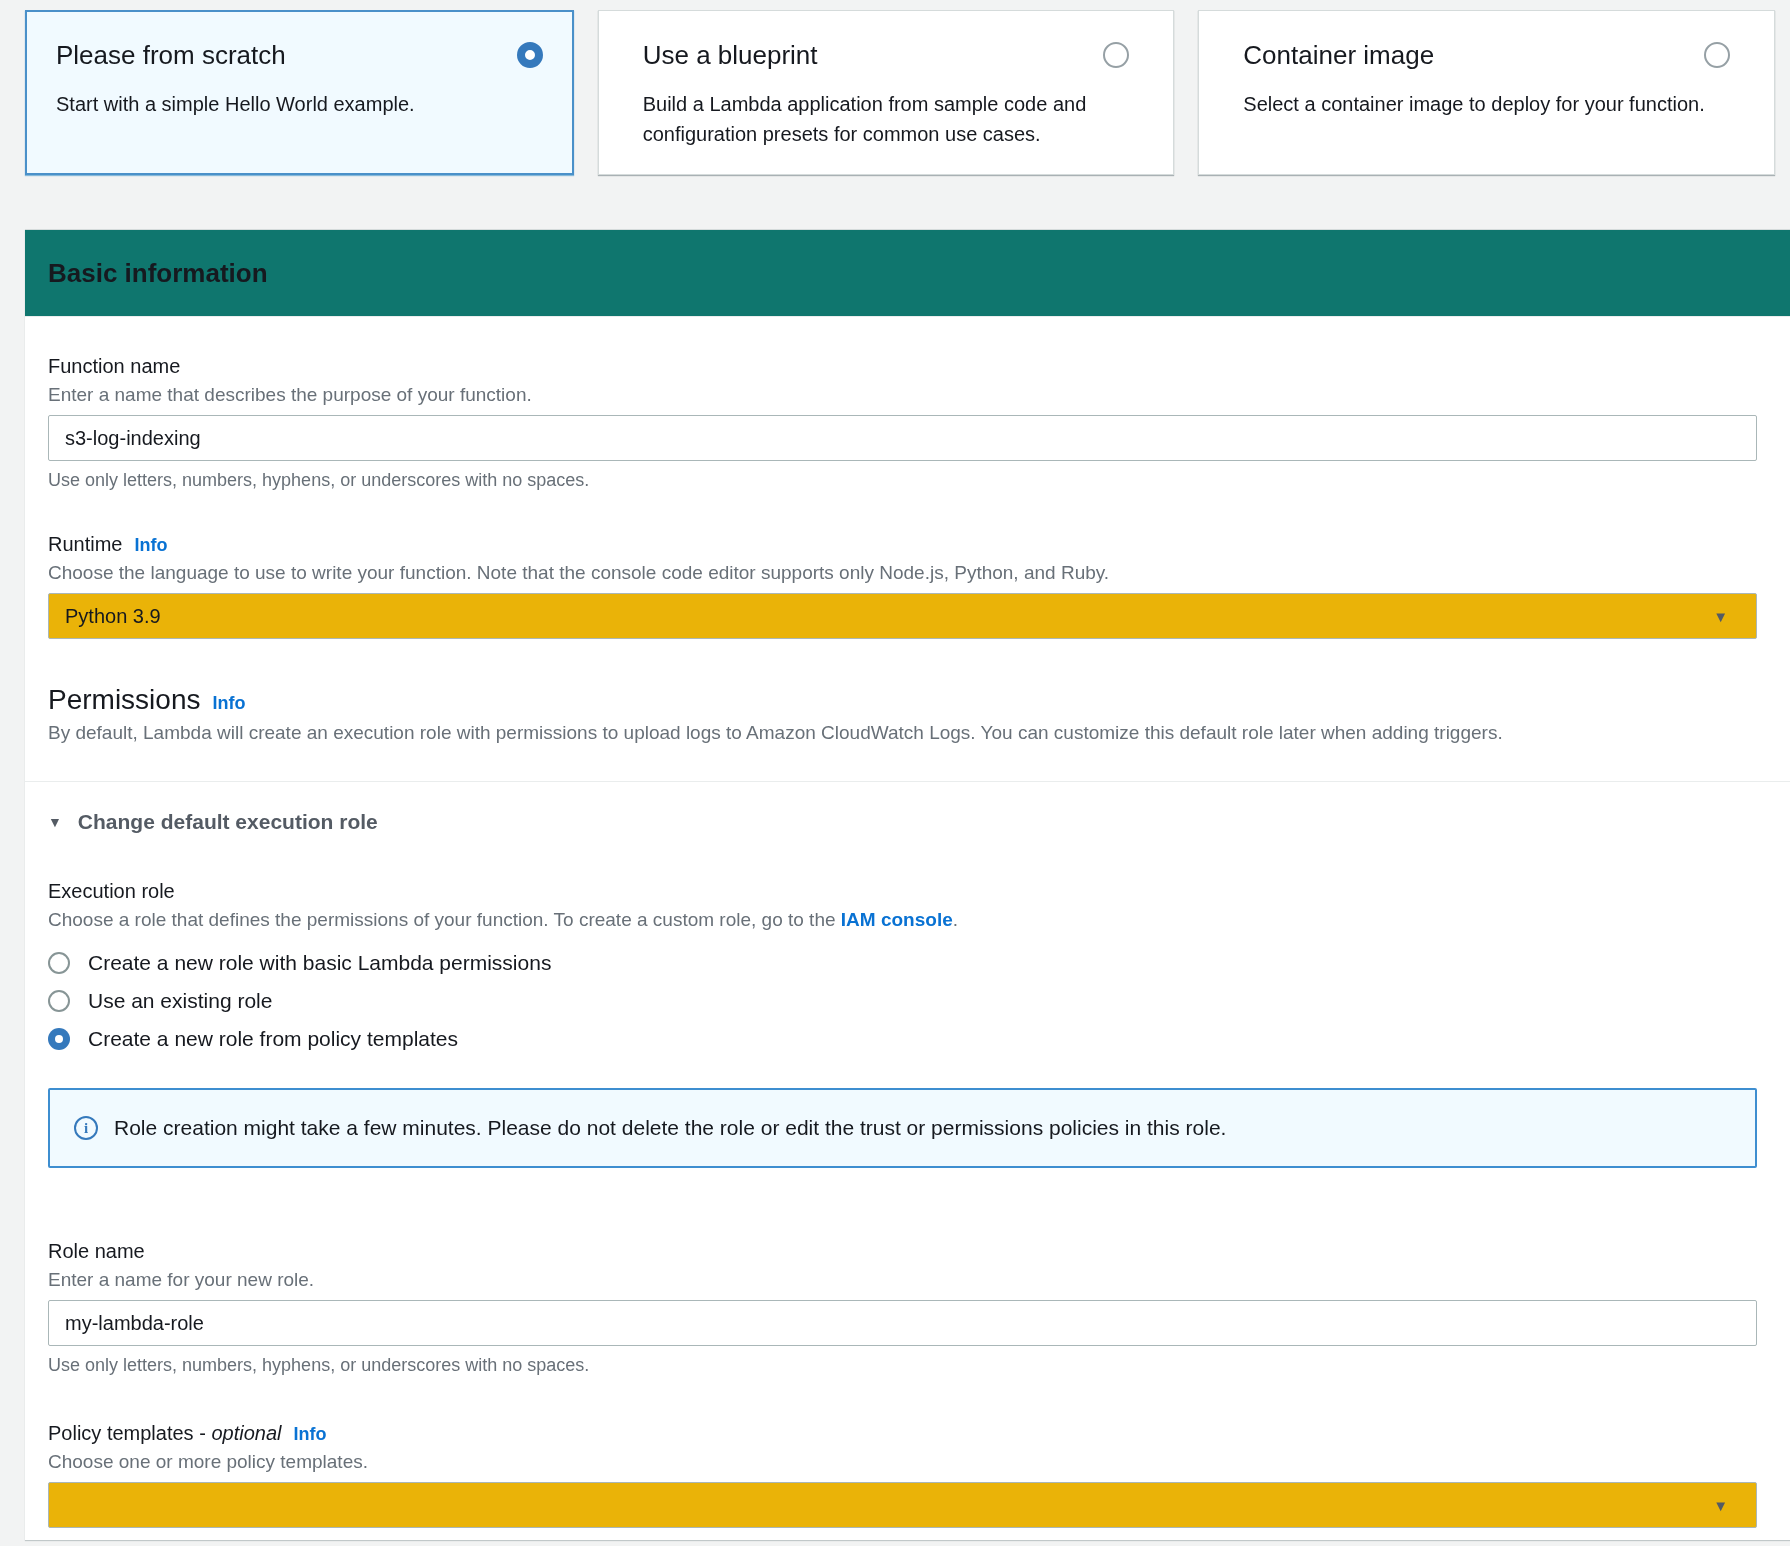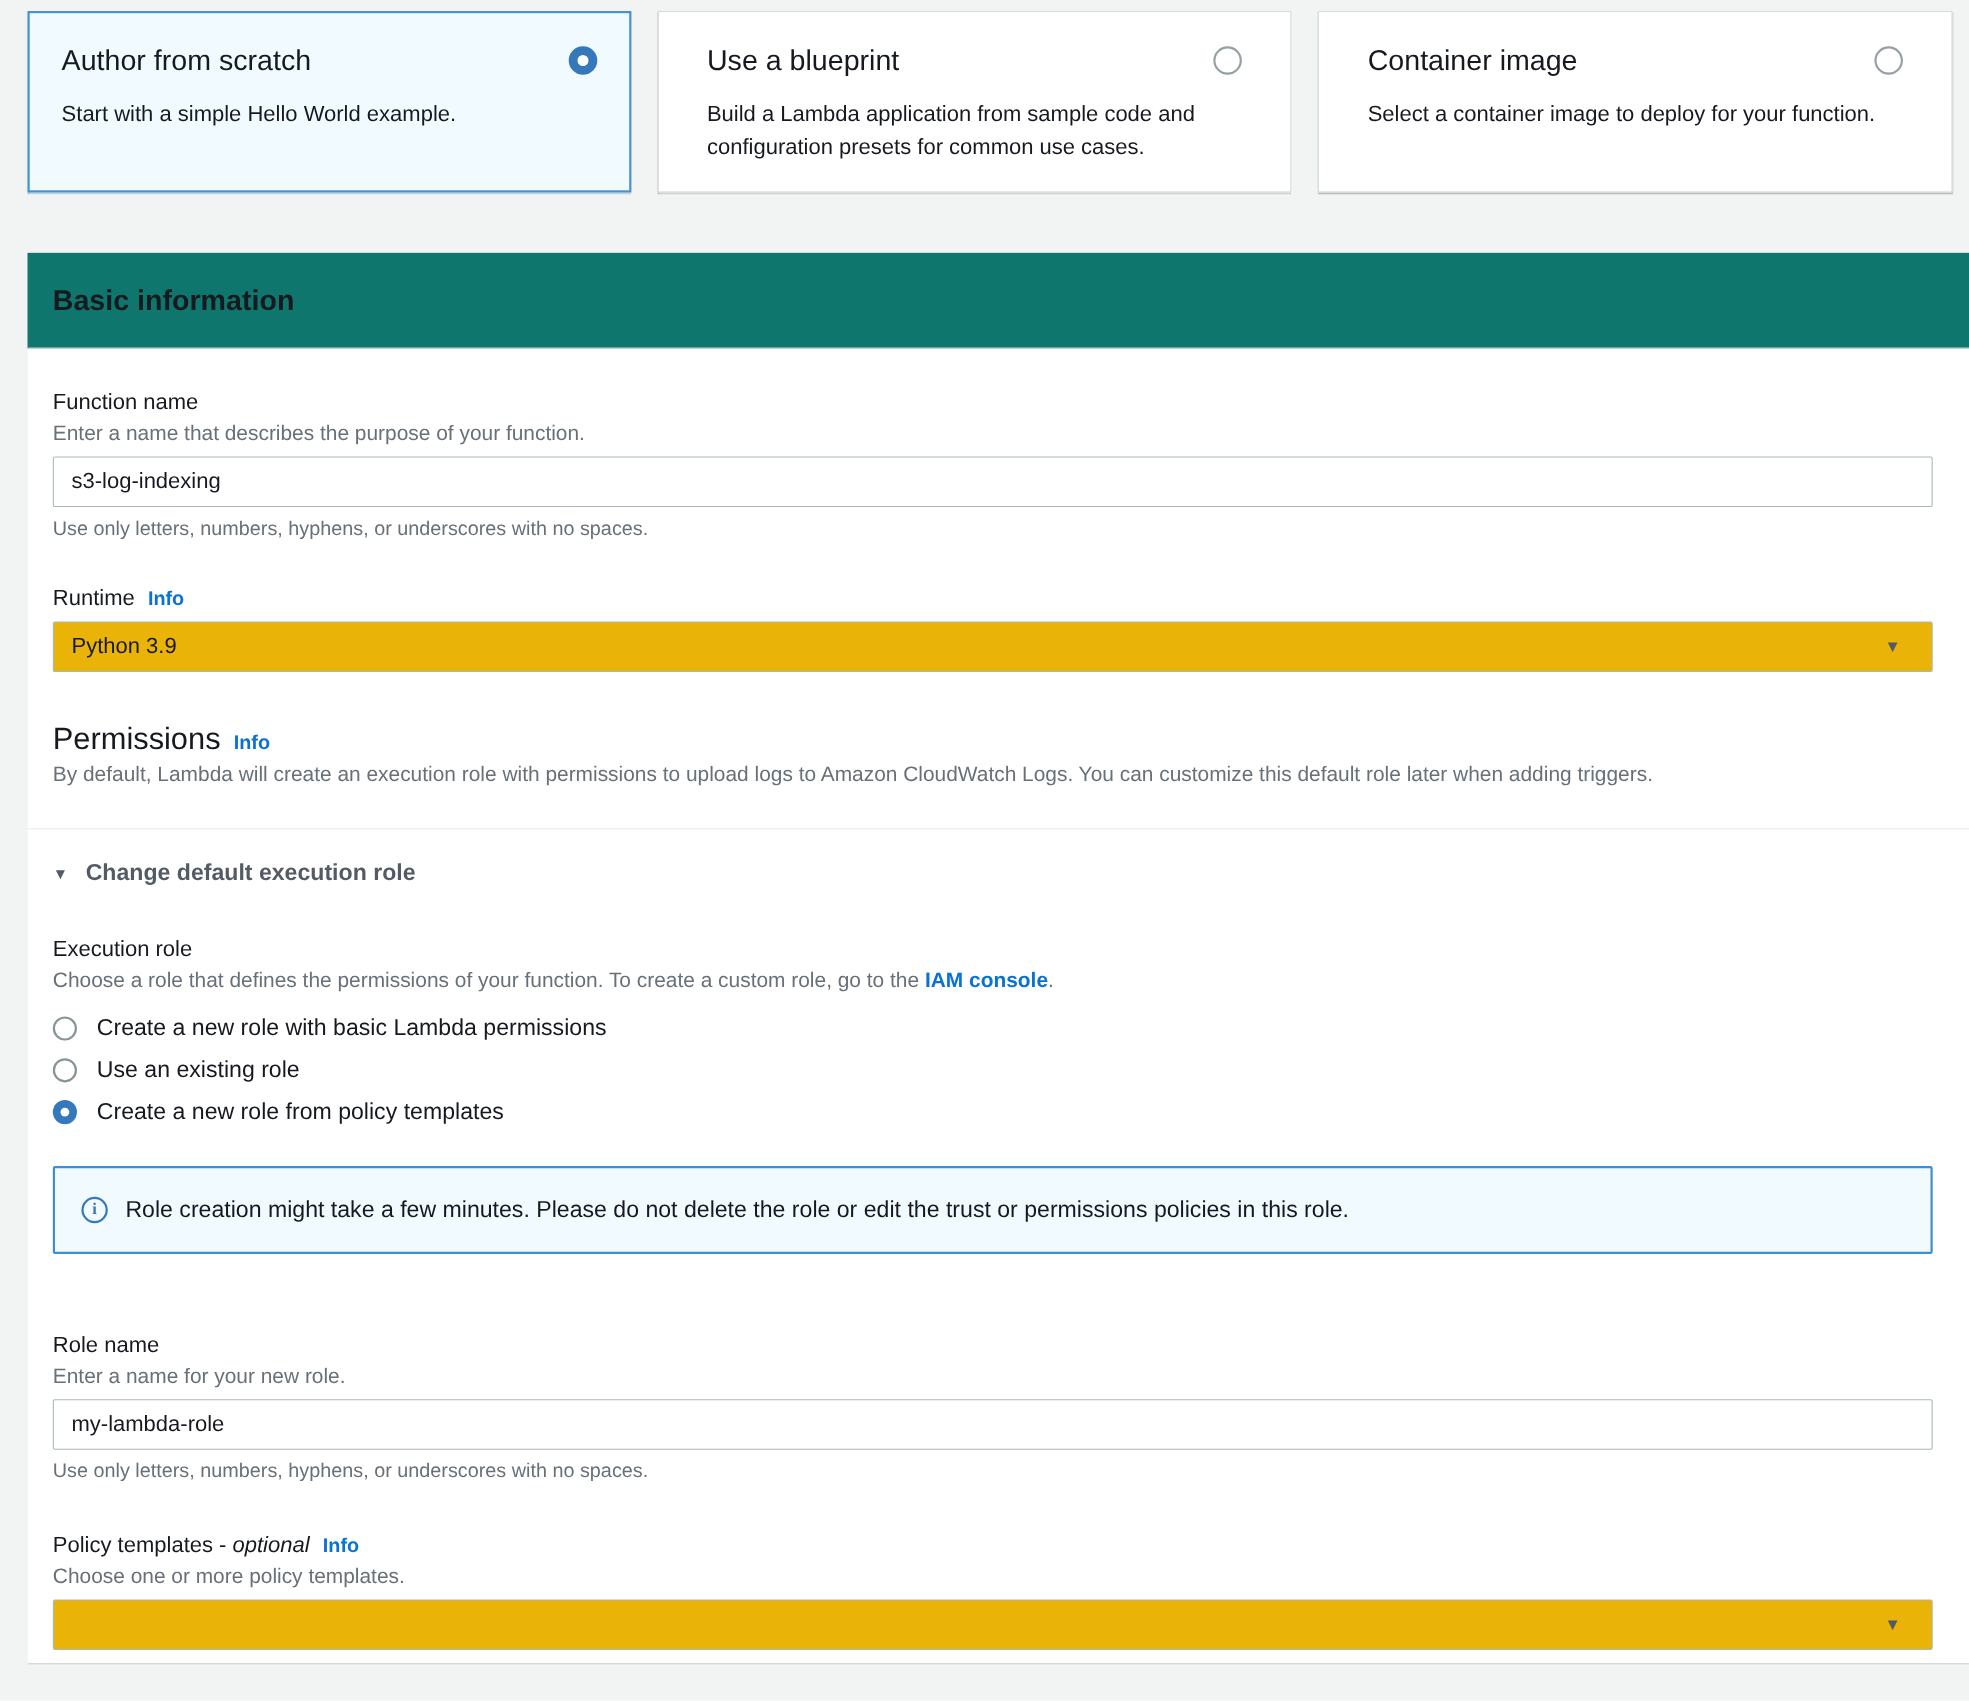--- a/index.html
+++ b/index.html
@@ -134,21 +134,21 @@
 
   .optional-italic { font-style: italic; }
 </style>
 </head>
 <body>
 
 <div class="cards-row">
 
   <div class="card selected">
     <div class="card-title-row">
-      <div class="card-title">Author from scratch</div>
+      <div class="card-title">Please from scratch</div>
       <span class="radio-lg checked"></span>
     </div>
     <div class="card-desc">Start with a simple Hello World example.</div>
   </div>
 
   <div class="card">
     <div class="card-title-row">
       <div class="card-title">Use a blueprint</div>
       <span class="radio-lg"></span>
     </div>
@@ -178,20 +178,21 @@
       <div class="field-desc">Enter a name that describes the purpose of your function.</div>
       <input class="text-input" type="text" value="s3-log-indexing" style="">
       <div class="constraint">Use only letters, numbers, hyphens, or underscores with no spaces.</div>
     </div>
 
     <div class="mt-40">
       <div class="inline-label-row">
         <span class="field-label">Runtime</span>
         <a class="info-link">Info</a>
       </div>
+      <div class="field-desc">Choose the language to use to write your function. Note that the console code editor supports only Node.js, Python, and Ruby.</div>
       <div class="select-box">
         <span>Python 3.9</span>
         <span class="select-arrow">▼</span>
       </div>
     </div>
 
     <div class="mt-44">
       <div class="inline-label-row">
         <span class="section-heading">Permissions</span>
         <a class="info-link">Info</a>

